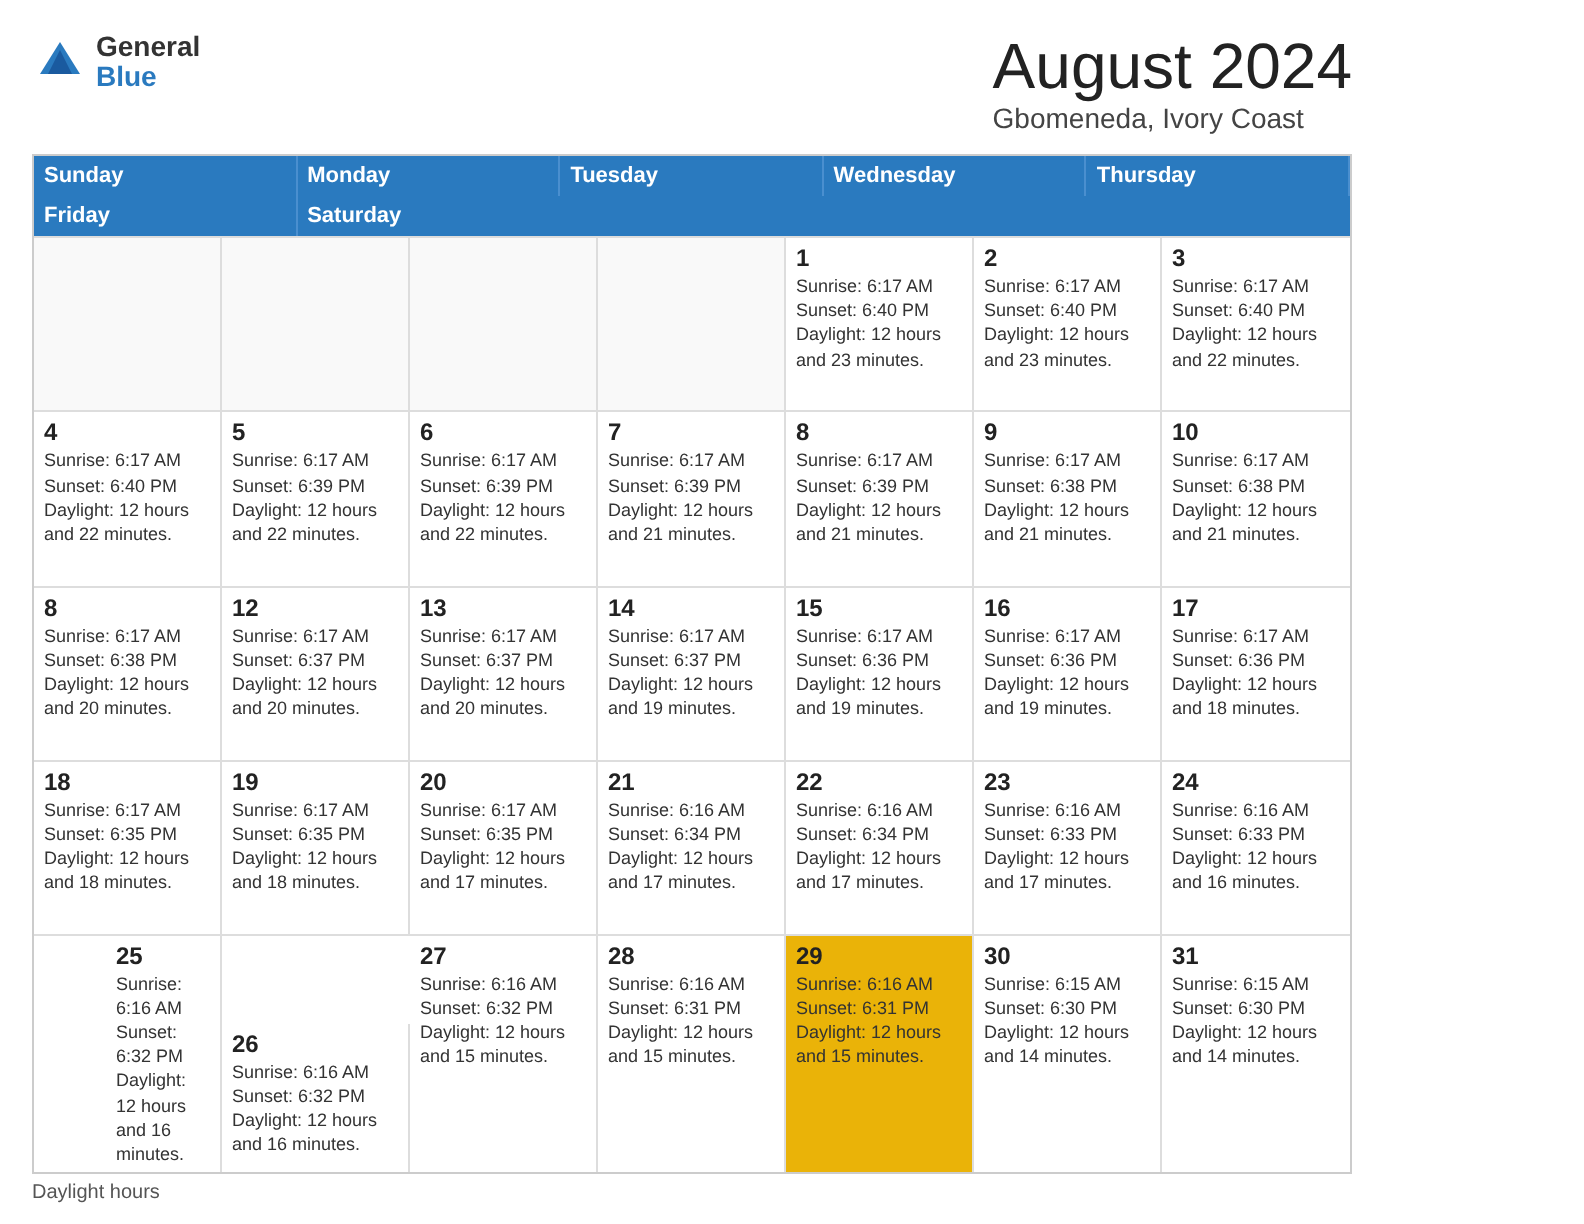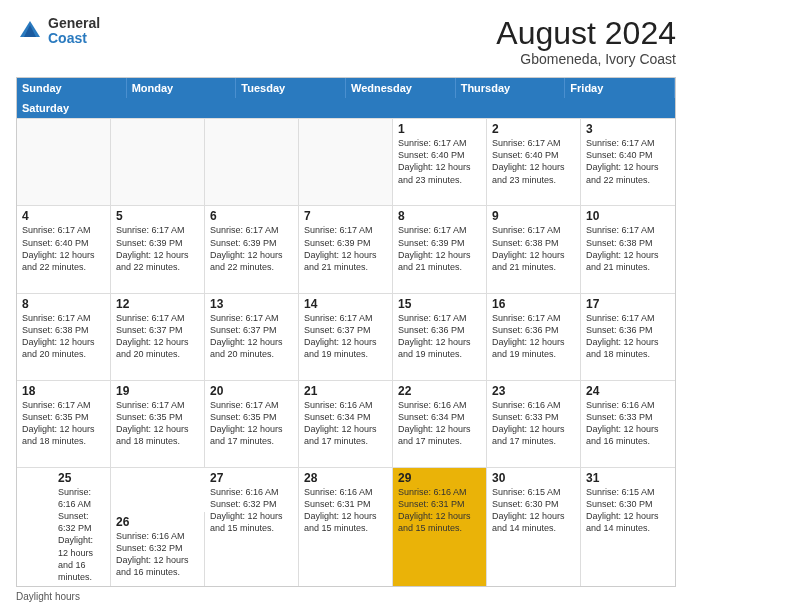--- a/index.html
+++ b/index.html
@@ -41,41 +41,40 @@
     .logo-blue {
       font-size: 14px;
       font-weight: bold;
       color: #2a7abf;
     }
     .logo-icon {
       width: 28px;
       height: 28px;
     }
     .title-block {
-      text-align: right;
     }
     .main-title {
       font-size: 32px;
       font-weight: normal;
       color: #222;
       line-height: 1.1;
     }
     .sub-title {
       font-size: 14px;
       color: #444;
     }
     .calendar {
       flex: 1;
       display: flex;
       flex-direction: column;
       border: 1px solid #ccc;
     }
     .cal-header {
       display: grid;
-      grid-template-columns: repeat(6, 1fr);
+      grid-template-columns: repeat(5, 1fr);
       background: #2a7abf;
     }
     .cal-header-cell {
       color: #fff;
       font-size: 11px;
       font-weight: bold;
       padding: 4px 5px;
       border-right: 1px solid #4a8fcf;
       text-align: left;
     }
@@ -126,21 +125,21 @@
 
 <div class="page">
   <div class="header">
     <div class="logo">
       <svg class="logo-icon" viewBox="0 0 28 28" xmlns="http://www.w3.org/2000/svg">
         <polygon points="14,4 24,20 4,20" fill="#2a7abf"></polygon>
         <polygon points="14,8 20,20 8,20" fill="#1a5a9f"></polygon>
       </svg>
       <div class="logo-text">
         <span class="logo-general">General</span>
-        <span class="logo-blue">Coast</span>
+        <span class="logo-blue">Blue</span>
       </div>
     </div>
     <div class="title-block">
       <div class="main-title">August 2024</div>
       <div class="sub-title">Gbomeneda, Ivory Coast</div>
     </div>
   </div>
 
   <div class="calendar">
     <div class="cal-header" id="cal-header">

